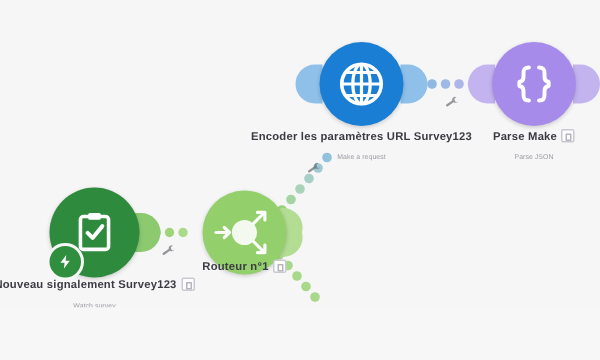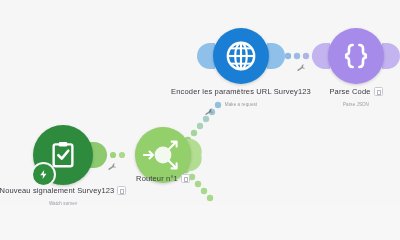--- a/index.html
+++ b/index.html
@@ -59,21 +59,21 @@
 
   .label {
     position: absolute;
     left: 50%;
     transform: translateX(-50%);
     text-align: center;
     white-space: nowrap;
   }
   .label .title {
     font-size: 7.5px;
-    font-weight: normal;
+    font-weight: bold;
     color: #3b3b44;
     letter-spacing: 0.02em;
     display: inline-block;
     vertical-align: middle;
   }
   .label .sub {
     display: block;
     font-size: 4.6px;
     color: #9a9aa4;
     margin-top: 1.5px;
@@ -236,18 +236,18 @@
   <div class="node" style="left:356px; top:56px;">
     <div class="port in" style="left:-44px; background:#c3b4f0;"></div>
     <div class="port out" style="left:26px; background:#c3b4f0;"></div>
     <div class="bubble" style="width:56px; height:56px; background:#a78bea;">
       <svg width="30" height="30" viewBox="0 0 24 24">
         <path d="M9.3 3.2c-2.4 0-2.9 1.2-2.9 3v2.1c0 1.6-.8 2.4-2.2 2.6v2.2c1.4.2 2.2 1 2.2 2.6v2.1c0 1.8.5 3 2.9 3" fill="none" stroke="#ffffff" stroke-width="2.1" stroke-linecap="round" stroke-linejoin="round"></path>
         <path d="M14.7 3.2c2.4 0 2.9 1.2 2.9 3v2.1c0 1.6.8 2.4 2.2 2.6v2.2c-1.4.2-2.2 1-2.2 2.6v2.1c0 1.8-.5 3-2.9 3" fill="none" stroke="#ffffff" stroke-width="2.1" stroke-linecap="round" stroke-linejoin="round"></path>
       </svg>
     </div>
     <div class="label" style="top:26px; width:110px;">
-      <span class="title">Parse Code</span><span class="badge"></span>
+      <span class="title">Parse Make</span><span class="badge"></span>
       <span class="sub">Parse JSON</span>
     </div>
   </div>
 
 </div>
 
 </body></html>

